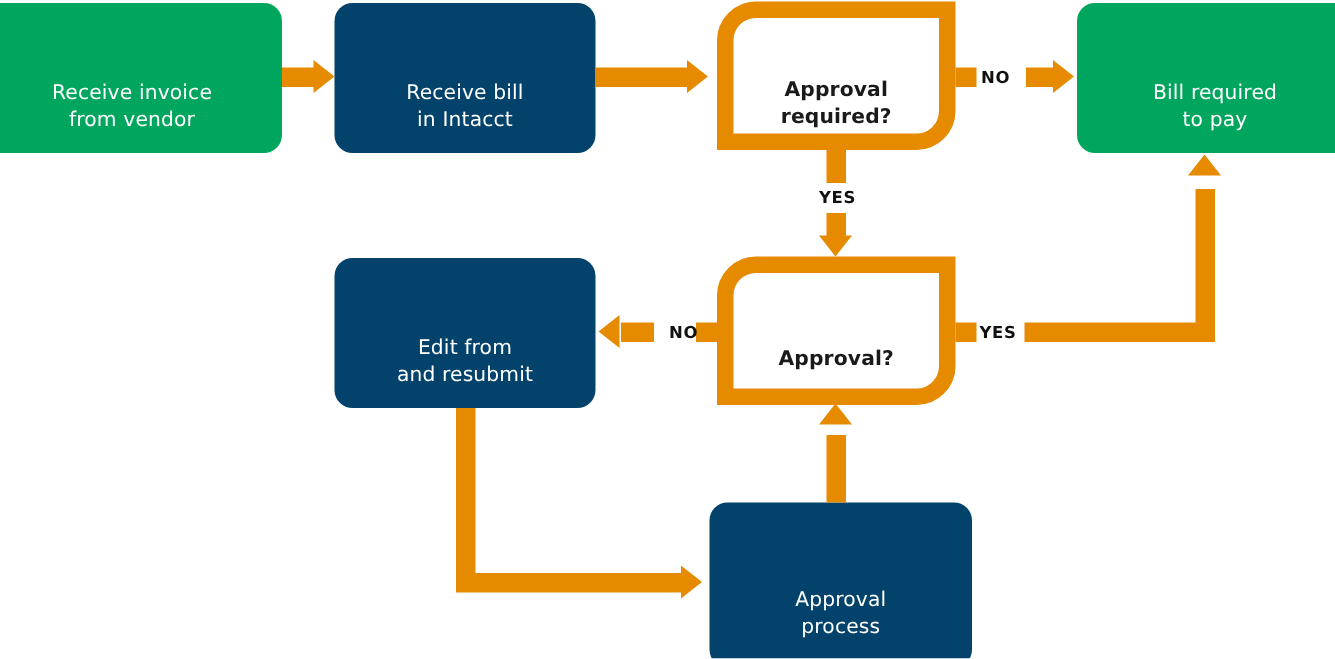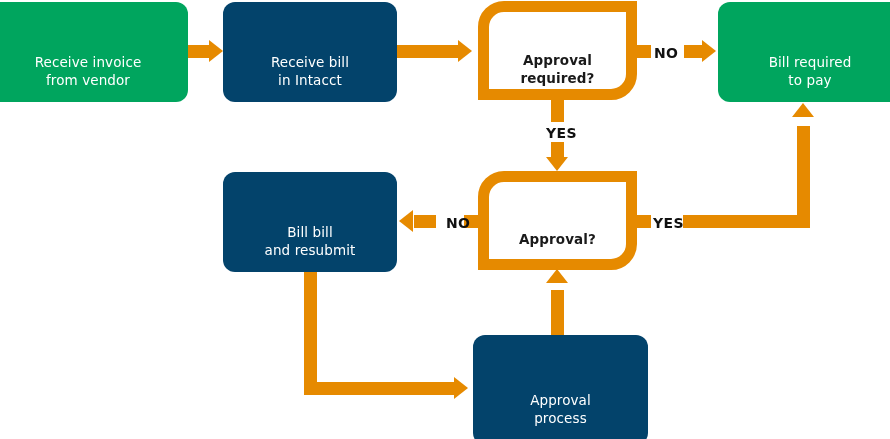--- a/index.html
+++ b/index.html
@@ -81,21 +81,21 @@
     border-top: 14px solid #e68a00;
   }
   .arrow.up {
     border-left: 11px solid transparent;
     border-right: 11px solid transparent;
     border-bottom: 14px solid #e68a00;
   }
 
   .edge-label {
     position: absolute;
-    font-size: 14px;
+    font-size: 11px;
     font-weight: 700;
     color: #111111;
     letter-spacing: .4px;
     white-space: nowrap;
   }
 </style>
 </head>
 <body>
 
 <div id="canvas">
@@ -114,21 +114,21 @@
     <span class="node-label">Approval
 required?</span>
   </div>
 
   <div class="node solid green" style="left:718px; top:2px; width:184px; height:100px;">
     <span class="node-label">Bill required
 to pay</span>
   </div>
 
   <div class="node solid navy" style="left:223px; top:172px; width:174px; height:100px;">
-    <span class="node-label">Bill bill
+    <span class="node-label">Edit from
 and resubmit</span>
   </div>
 
   <div class="node decision" style="left:478px; top:171px; width:159px; height:99px;">
     <span class="node-label">Approval?</span>
   </div>
 
   <div class="node solid navy" style="left:473px; top:335px; width:175px; height:110px;">
     <span class="node-label">Approval
 process</span>

